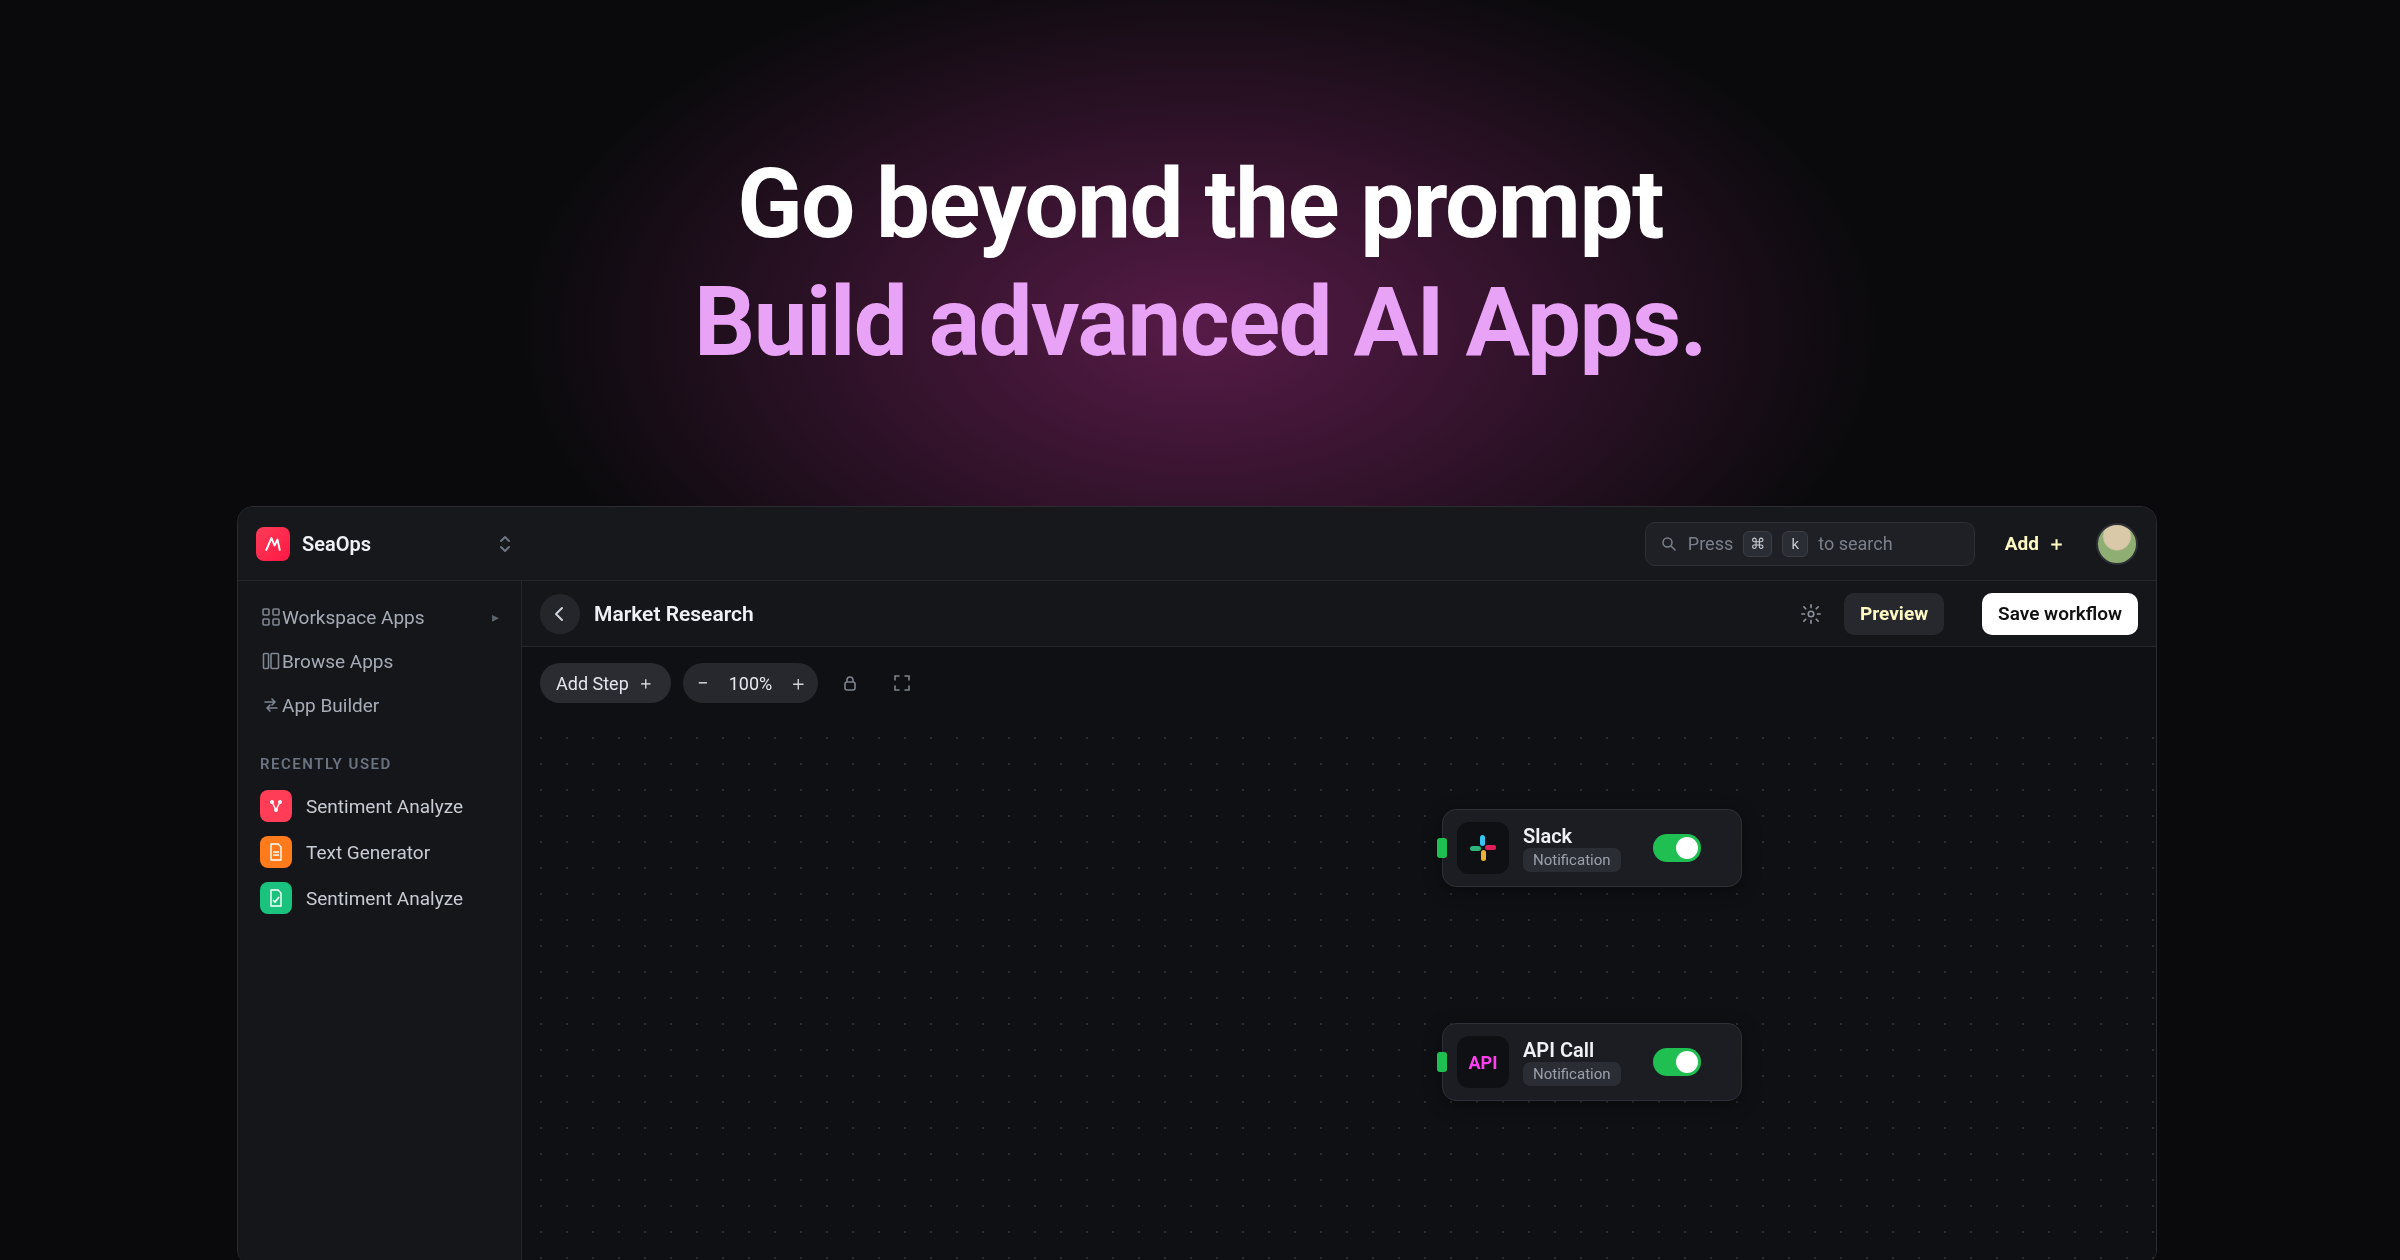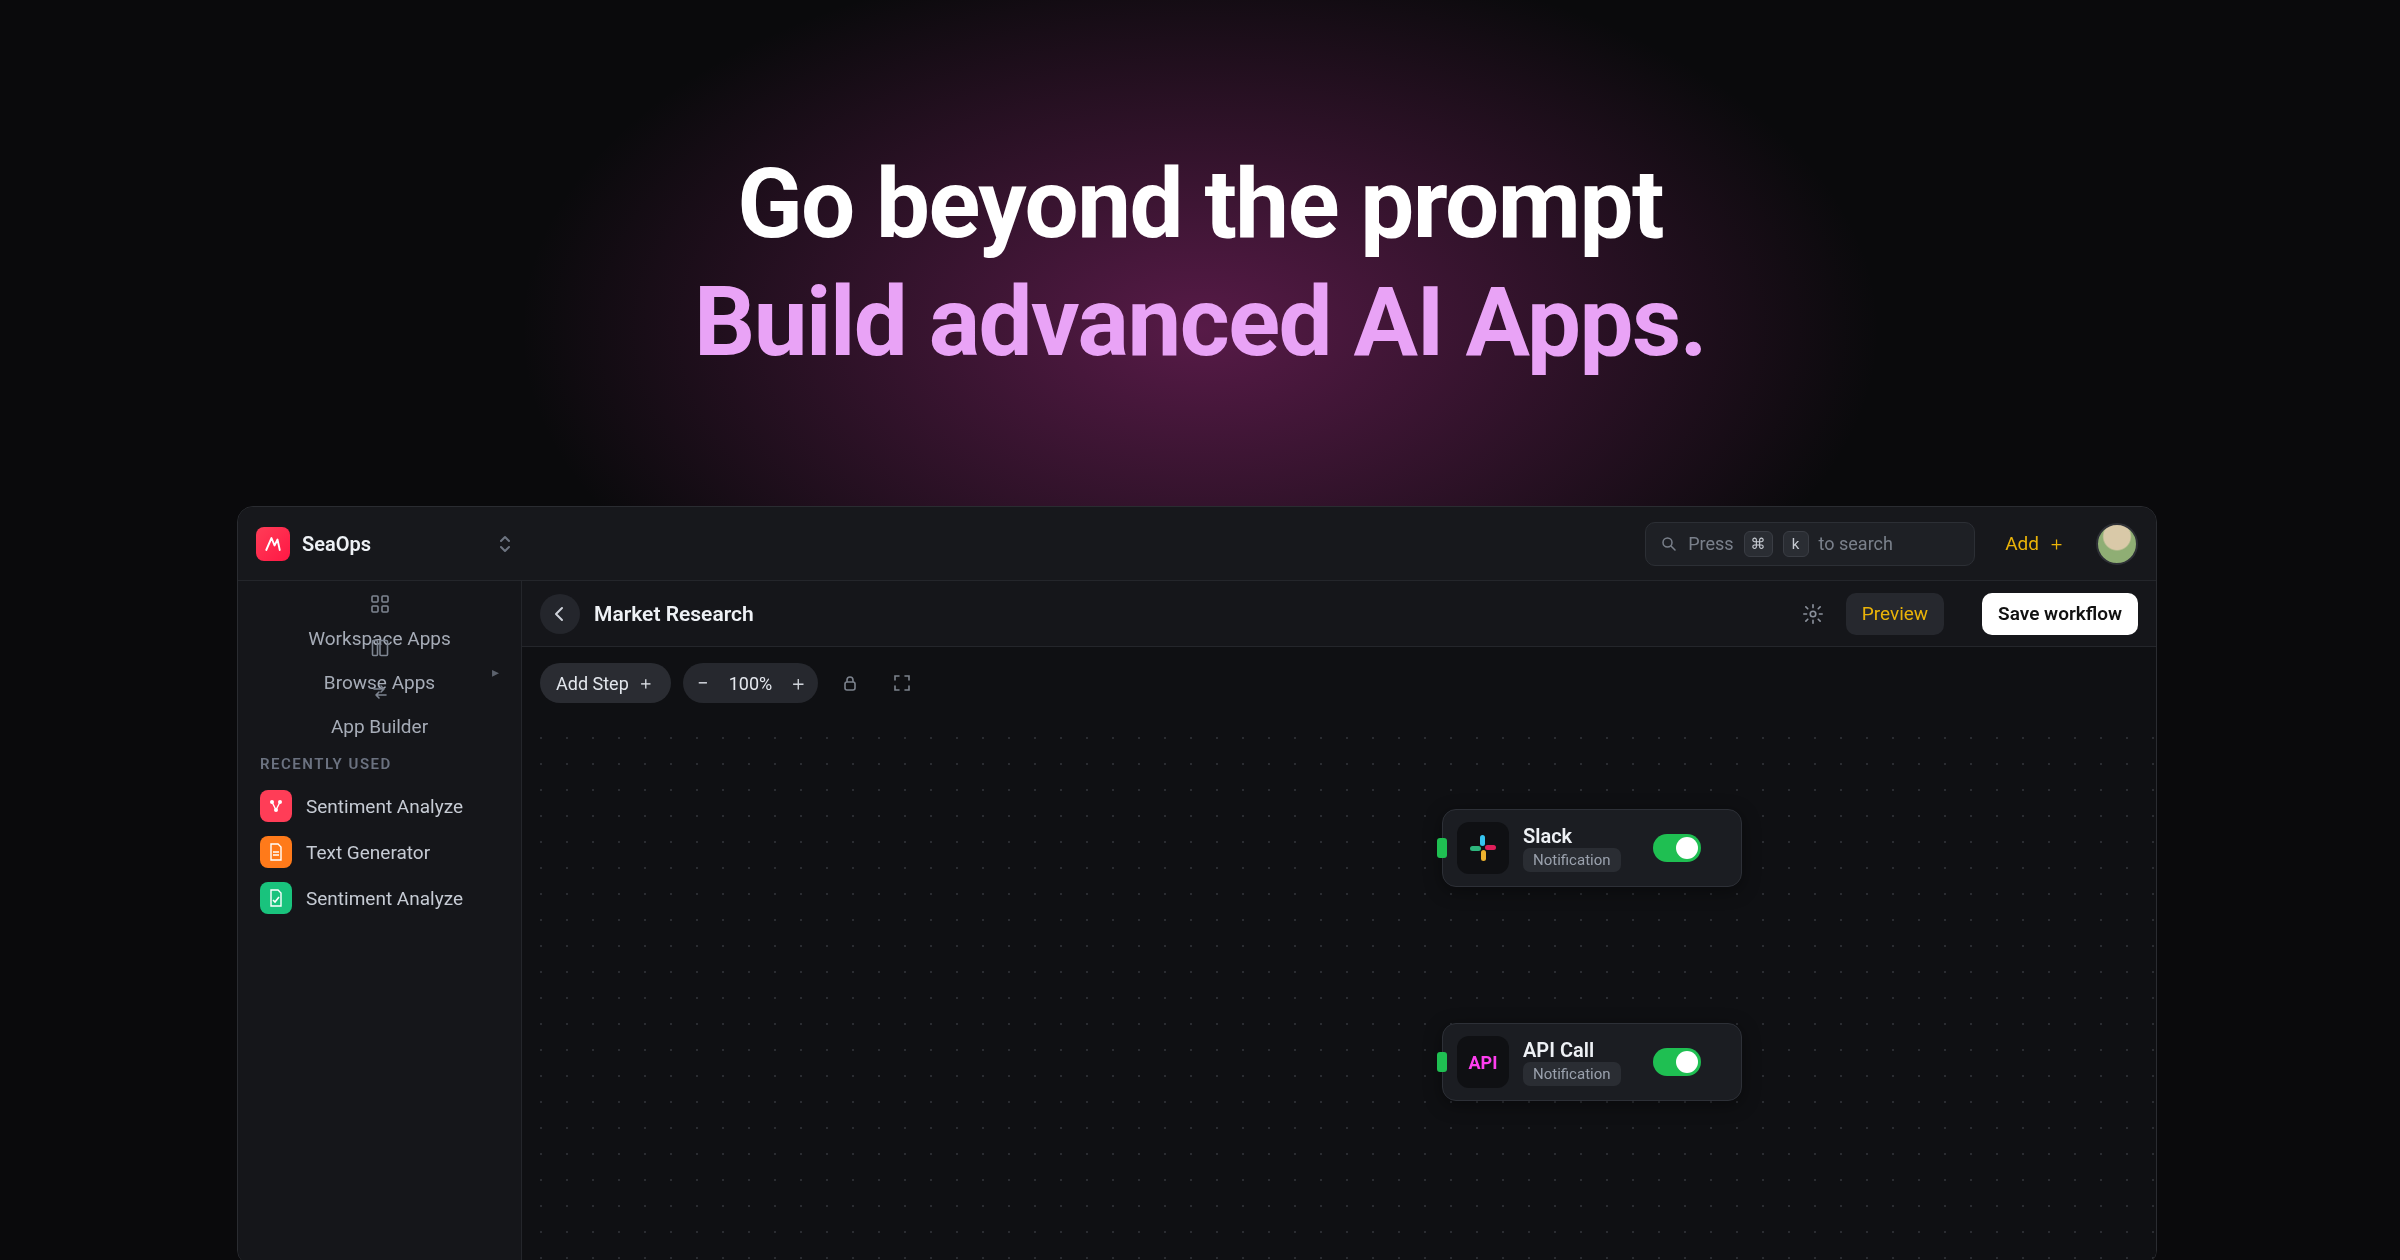--- a/index.html
+++ b/index.html
@@ -69,45 +69,45 @@
   }
   .kbd {
     display:inline-flex; align-items:center; justify-content:center;
     height: 26px; min-width: 26px; padding: 0 6px;
     border-radius: 6px; background:#2a2d33; border:1px solid #3a3d44;
     color:#c7cbd2; font-size: 15px;
   }
   .btn {
     height: 42px; padding: 0 16px; border-radius: 10px;
     display:inline-flex; align-items:center; gap:8px;
-    font-size: 19px; font-weight:400; cursor:pointer;
-    color:#eab308;
+    font-size: 19px; font-weight:700; cursor:pointer;
+    color:#fef9c3;
   }
   .btn.ghost { background: transparent; }
   .btn.subtle { background:#26282e; }
   .btn.primary { background:#fff; color:#111; font-weight:600; }
   .avatar {
     width:42px;height:42px;border-radius:50%;
     background: radial-gradient(circle at 50% 30%, #d9c9a8 0 40%, #8fae74 45% 100%);
     border:2px solid #2e3036;
   }
   .topbar .gap { width: 14px; }
   
   .workspace { flex:1; display:flex; }
   
   .sidebar {
     width: 284px;
     background:#15161a;
     border-right:1px solid #24262b;
     padding: 14px 10px;
   }
   .nav-item {
-    display:flex; align-items:center; gap:14px;
+    display:flex; align-items:center; 
     height:44px; padding: 0 12px; border-radius:8px;
-    color:#a6acb7; font-size:19px;flex-direction:column;
+    color:#a6acb7; font-size:19px;
   }
   .nav-icon { width:22px; display:flex; align-items:center; justify-content:center; color:#7e8591;}
   .nav-caret { margin-left:auto; color:#5c626d; font-size:14px;}
   .section-label {
     margin: 28px 12px 10px 12px;
     font-size: 15px; letter-spacing: 1.5px; color:#6b7280; font-weight:600;
   }
   .recent-item {
     display:flex; align-items:center; gap:14px;
     height:46px; padding:0 12px; border-radius:8px;

